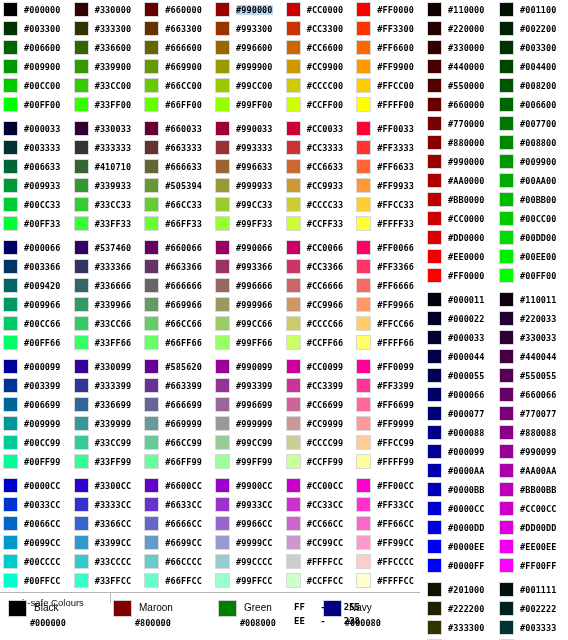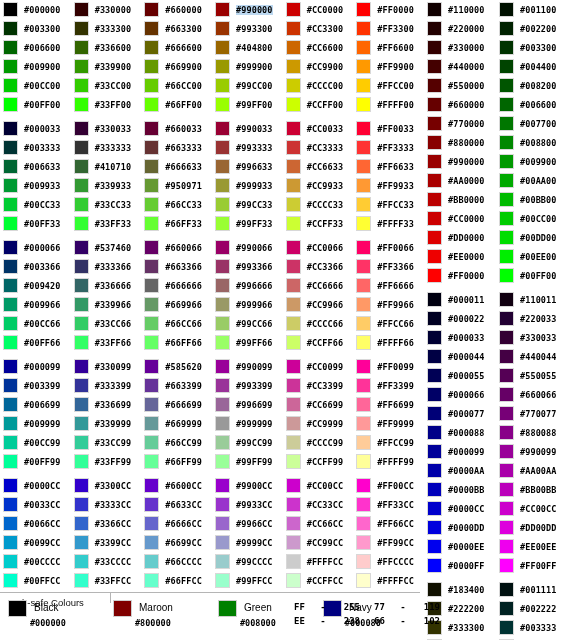--- a/index.html
+++ b/index.html
@@ -409,21 +409,21 @@
           <div class="swatch-row">
             <div class="sw" style="background: rgb(102, 51, 51);"></div>
             <span class="hex">#663333</span>
           </div>
           <div class="swatch-row">
             <div class="sw" style="background: rgb(102, 102, 51);"></div>
             <span class="hex">#666633</span>
           </div>
           <div class="swatch-row">
             <div class="sw" style="background: rgb(102, 153, 51);"></div>
-            <span class="hex">#950971</span>
+            <span class="hex">#505394</span>
           </div>
           <div class="swatch-row">
             <div class="sw" style="background: rgb(102, 204, 51);"></div>
             <span class="hex">#66CC33</span>
           </div>
           <div class="swatch-row">
             <div class="sw" style="background: rgb(102, 255, 51);"></div>
             <span class="hex">#66FF33</span>
           </div>
         </div>
@@ -525,21 +525,21 @@
           <div class="swatch-row">
             <div class="sw" style="background: rgb(153, 0, 0);"></div>
             <span class="hex sel">#990000</span>
           </div>
           <div class="swatch-row">
             <div class="sw" style="background: rgb(153, 51, 0);"></div>
             <span class="hex">#993300</span>
           </div>
           <div class="swatch-row">
             <div class="sw" style="background: rgb(153, 102, 0);"></div>
-            <span class="hex">#404800</span>
+            <span class="hex">#996600</span>
           </div>
           <div class="swatch-row">
             <div class="sw" style="background: rgb(153, 153, 0);"></div>
             <span class="hex">#999900</span>
           </div>
           <div class="swatch-row">
             <div class="sw" style="background: rgb(153, 204, 0);"></div>
             <span class="hex">#99CC00</span>
           </div>
           <div class="swatch-row">
@@ -1082,21 +1082,21 @@
             <span class="hex">#0000EE</span>
           </div>
           <div class="swatch-row">
             <div class="sw" style="background: rgb(0, 0, 255);"></div>
             <span class="hex">#0000FF</span>
           </div>
         </div>
         <div class="ramp-group">
           <div class="swatch-row">
             <div class="sw" style="background: rgb(17, 17, 0);"></div>
-            <span class="hex">#183400</span>
+            <span class="hex">#201000</span>
           </div>
           <div class="swatch-row">
             <div class="sw" style="background: rgb(34, 34, 0);"></div>
             <span class="hex">#222200</span>
           </div>
           <div class="swatch-row">
             <div class="sw" style="background: rgb(51, 51, 0);"></div>
             <span class="hex">#333300</span>
           </div>
           <div class="swatch-row">
@@ -1271,20 +1271,16 @@
         </div>
         <div class="legend-item" style="left: 315px;">
           <div class="legend-sw" style="background: rgb(0, 0, 128);"></div>
           <div class="legend-name">Navy</div>
           <div class="legend-hex">#000080</div>
         </div>
         <div class="conv" style="left: 286px;">
           <div class="conv-line"><span class="k">FF</span><span class="d">-</span><span class="v">255</span></div>
           <div class="conv-line"><span class="k">EE</span><span class="d">-</span><span class="v">238</span></div>
         </div>
-        <div class="conv" style="left: 366px;">
-          <div class="conv-line"><span class="k">77</span><span class="d">-</span><span class="v">119</span></div>
-          <div class="conv-line"><span class="k">66</span><span class="d">-</span><span class="v">102</span></div>
-        </div>
       </div>
   </div>
 
 </div>
 
 </body></html>

